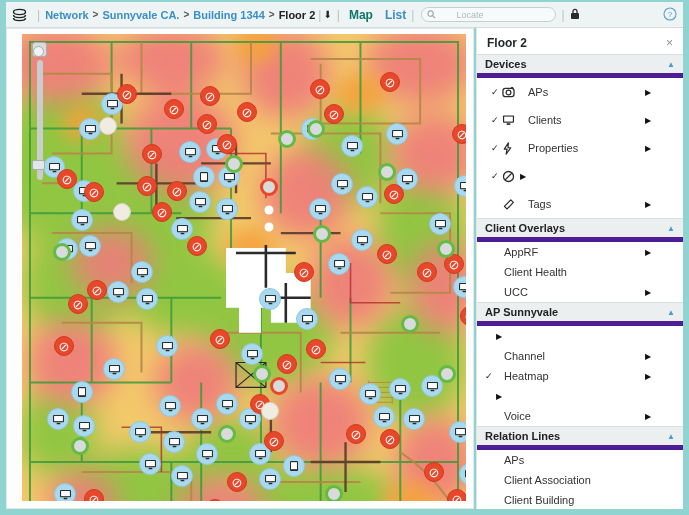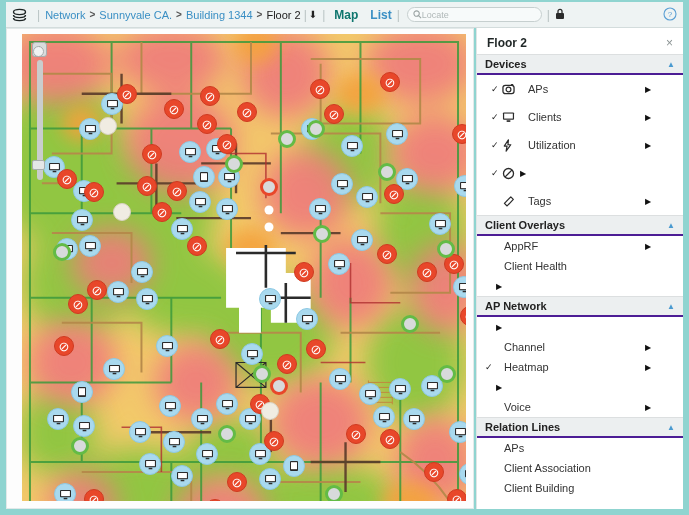--- a/index.html
+++ b/index.html
@@ -16,34 +16,34 @@
   
   #topbar {
     position: absolute; left: 6px; top: 2px; right: 6px; height: 26px;
     background: #eef3f3;
     display: flex; align-items: center;
     font-size: 11px;
     border-bottom: 1px solid #d3dcdc;
   }
   #topbar .logo { width: 26px; display: flex; align-items: center; justify-content: center; }
   .sep { color: #b9c3c3; margin: 0 5px; font-size: 12px; }
-  .crumb { color: #3a8fc4; font-weight: normal; cursor: pointer; white-space: nowrap; text-align: center; }
+  .crumb { color: #3a8fc4; font-weight: bold; cursor: pointer; white-space: nowrap; text-align: center; }
   .crumb.current { color: #222; }
   .crumb-arrow { color: #555; margin: 0 4px; font-size: 10px; font-weight: bold; }
   .navlink { font-weight: bold; font-size: 12px; cursor: pointer; }
   .navlink.active { color: #0f766e; }
   .navlink.inactive { color: #3a8fc4; }
   #search-box {
     width: 135px; height: 15px;
     border: 1px solid #c6cfcf; border-radius: 8px;
     background: #f7fafa;
     display: flex; align-items: center; padding: 0 5px;
     margin-left: 2px;
   }
-  #search-box .ph { color: #b0b8b8; font-size: 9px; margin-left: 0; }
+  #search-box .ph { color: #b0b8b8; font-size: 9px; margin-left: 20px; }
   .help { margin-left: auto; margin-right: 6px; color: #5a9fd4; }
 
   
   #map-frame {
     position: absolute; left: 6px; top: 28px; width: 468px; bottom: 6px;
     background: #fdfdfd;
     border: 1px solid #e2e9e9;
     overflow: hidden;
   }
   #map-canvas {
@@ -109,21 +109,21 @@
     overflow: hidden;
   }
   #panel-head { padding: 8px 10px 4px 10px; display: flex; align-items: center; }
   #panel-title { font-size: 12px; font-weight: bold; color: #1f2626; }
   #panel-close { margin-left: auto; color: #8b9393; font-size: 12px; cursor: pointer; line-height: 1; }
   #tabs { display: flex; padding: 0 10px; gap: 14px; border-bottom: 1px solid #e1e6e6; }
   .tab { padding: 4px 1px 5px 1px; font-size: 11px; color: #4a9ad0; cursor: pointer; }
   .tab.active { color: #e08a1e; font-weight: bold; border-bottom: 2px solid #e08a1e; }
   #panel-body { flex: 1; overflow: hidden; }
   .sec-head {
-    background: #eceff0; border-top: 1px solid #dcdfe0; border-bottom: 2px solid #4c1d95;
+    background: #eceff0; border-top: 1px solid #dcdfe0; border-bottom: 5px solid #4c1d95;
     padding: 3px 8px; font-weight: bold; font-size: 11px; color: #222;
     display: flex; align-items: center;
   }
   .sec-head .caret { margin-left: auto; color: #4a9ad0; font-size: 8px; }
   .row {
     display: flex; align-items: center; height: 28px; padding: 0 8px;
     color: #333; font-size: 11px;
   }
   .row .chk { width: 11px; font-size: 9px; color: #222; flex: 0 0 11px; }
   .row .ico { width: 18px; flex: 0 0 18px; display: flex; align-items: center; color: #2b2b2b; }
@@ -1052,21 +1052,21 @@
         <span class="lbl">Clients</span>
         <span class="arr">▶</span>
       </div>
       <div class="row sub">
         <span class="chk">✓</span>
         <span class="ico">
           <svg width="11" height="13" viewBox="0 0 11 14">
               <path d="M6.5 0.8 L2 7.6 H5 L4 13.2 L9 6.2 H6 Z" fill="none" stroke="#2b2b2b" stroke-width="1.3" stroke-linejoin="round"></path>
             </svg>
         </span>
-        <span class="lbl">Utilization</span>
+        <span class="lbl">Properties</span>
         <span class="arr">▶</span>
       </div>
       <div class="row sub">
         <span class="chk">✓</span>
         <span class="ico">
           <svg width="13" height="13" viewBox="0 0 14 14">
               <circle cx="7" cy="7" r="5.4" fill="none" stroke="#2b2b2b" stroke-width="1.4"></circle>
               <line x1="3.4" y1="10.6" x2="10.6" y2="3.4" stroke="#2b2b2b" stroke-width="1.4"></line>
             </svg>
         </span>
@@ -1092,25 +1092,26 @@
         <span class="lbl">AppRF</span>
         <span class="arr">▶</span>
       </div>
       <div class="row ov">
         <span class="chk"></span>
         <span class="lbl">Client Health</span>
         <span class="arr"></span>
       </div>
       <div class="row ov">
         <span class="chk"></span>
+        <span class="lbl">UCC</span>
         <span class="arr">▶</span>
       </div>
 
       <div class="sec-head">
-        <span>AP Network</span>
+        <span>AP Sunnyvale</span>
         <span class="caret">▲</span>
       </div>
       <div class="row ov">
         <span class="chk"></span>
         <span class="arr">▶</span>
       </div>
       <div class="row ov">
         <span class="chk"></span>
         <span class="lbl">Channel</span>
         <span class="arr">▶</span>

